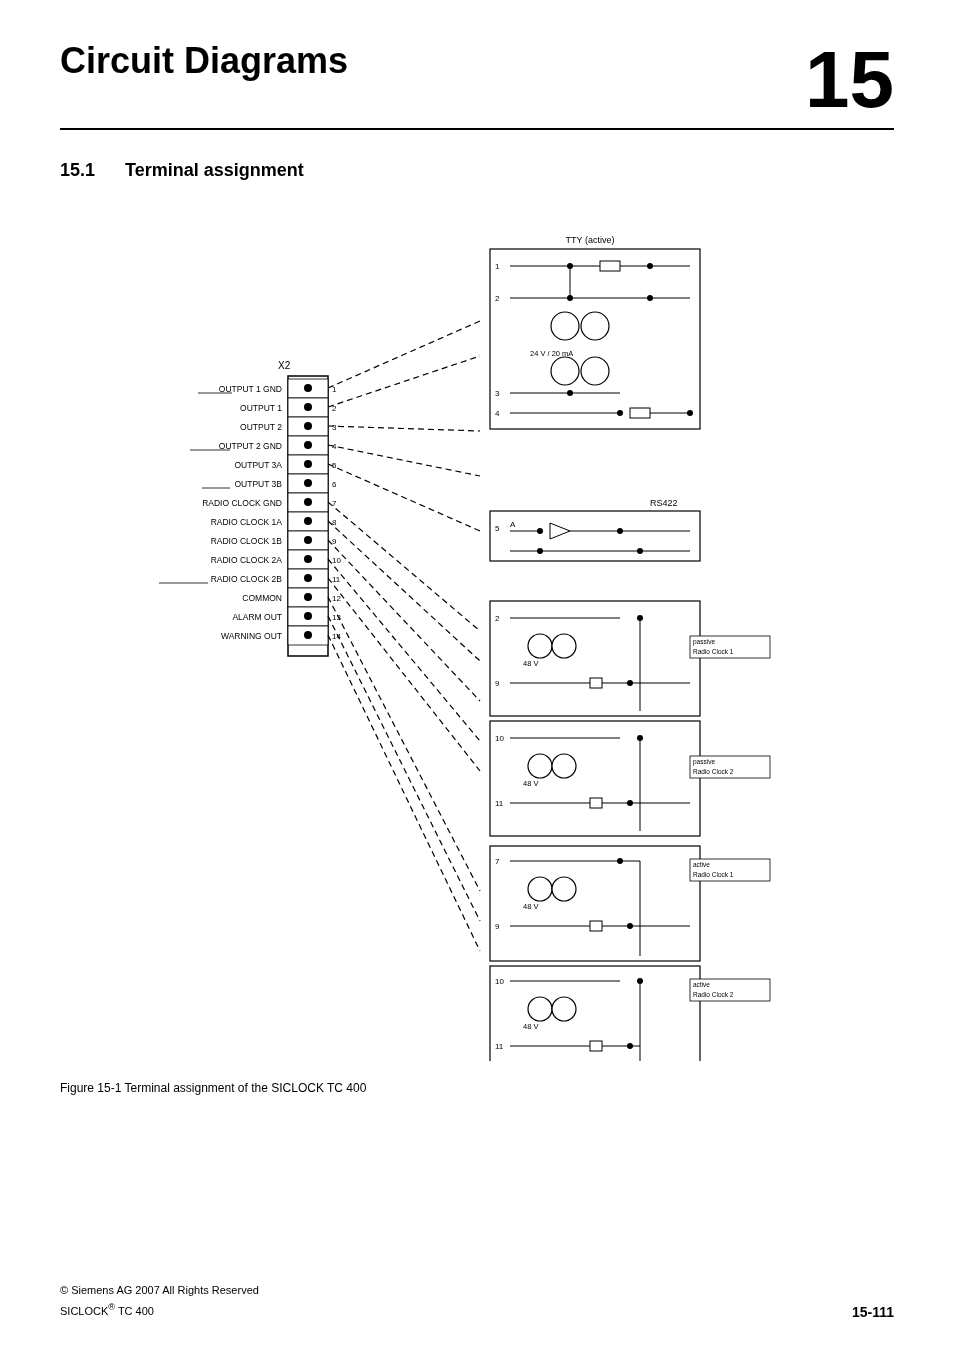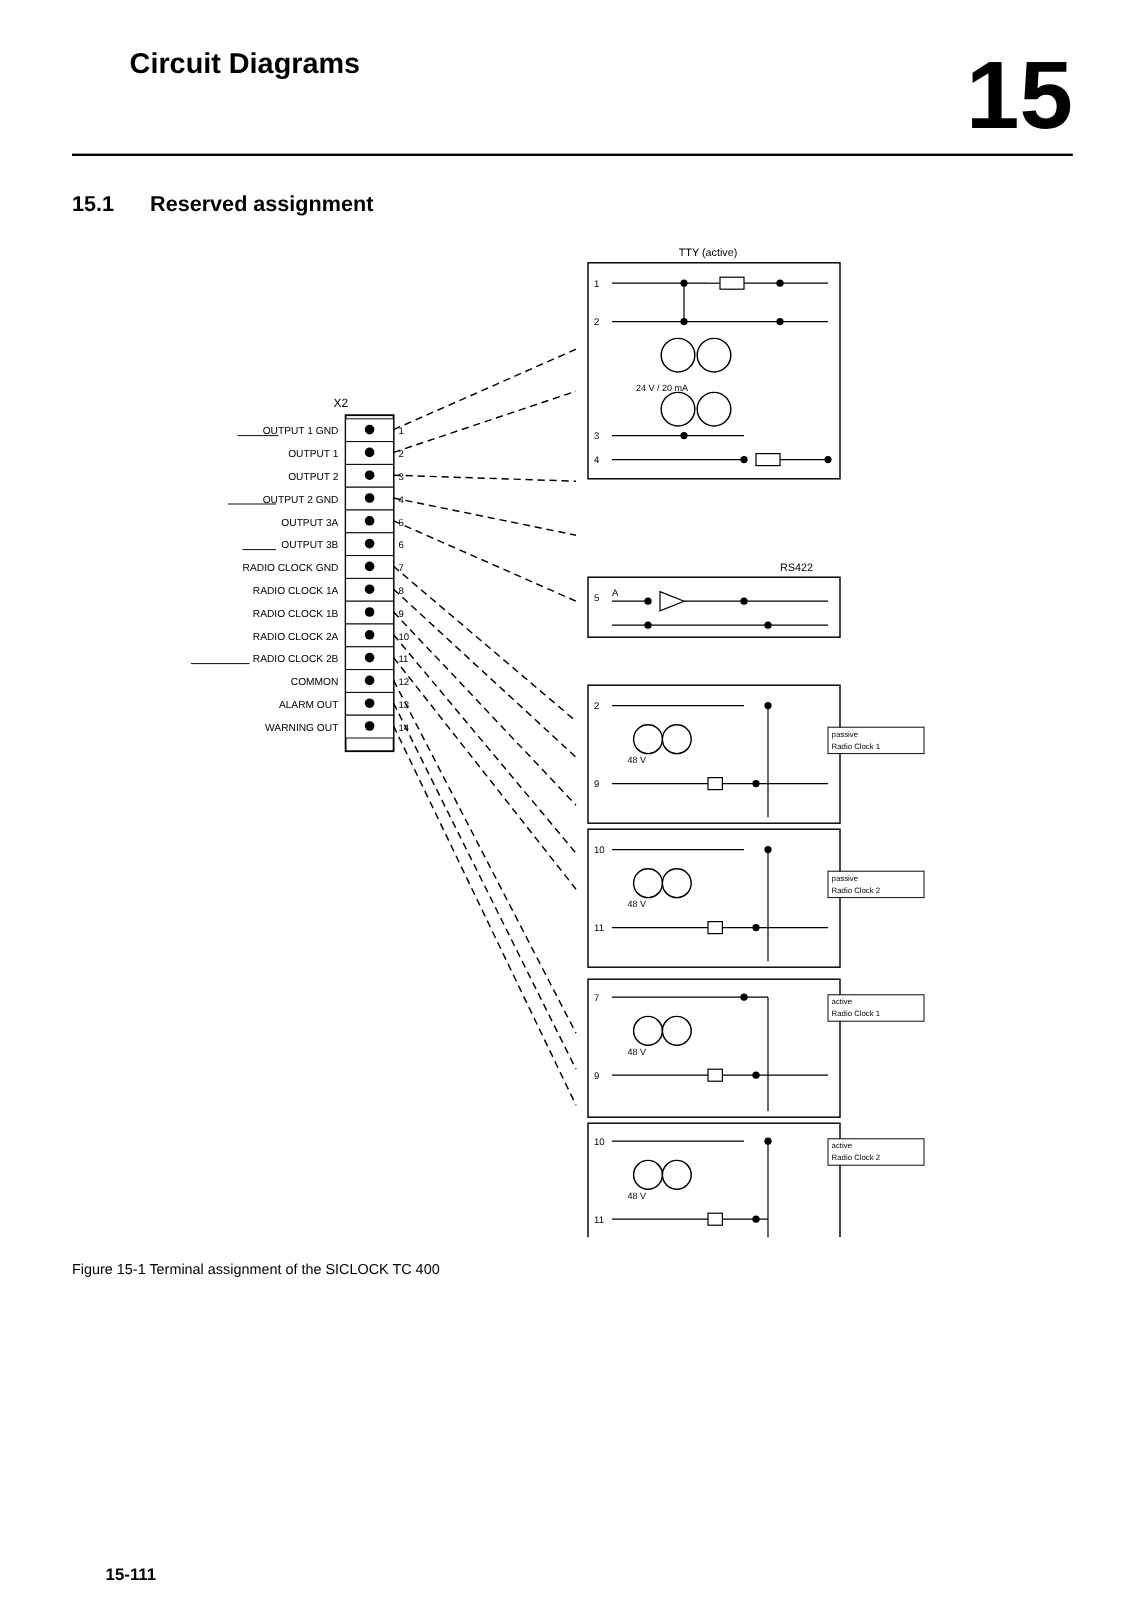--- a/index.html
+++ b/index.html
@@ -20,23 +20,22 @@
     }
     .chapter-header {
       display: flex;
       justify-content: space-between;
       align-items: flex-start;
       border-bottom: 2px solid #000;
       padding-bottom: 8px;
       margin-bottom: 30px;
     }
     .chapter-title {
-      font-size: 24px;
+      font-size: 36px;
       font-weight: bold;
-      margin-left: 48px;
     }
     .chapter-number {
       font-size: 80px;
       font-weight: bold;
       line-height: 1;
     }
     .section-number {
       margin-right: 30px;
     }
     .diagram-area {
@@ -76,23 +75,23 @@
 </head>
 <body>
 
 <div class="page">
 
   <div class="chapter-header">
     <div class="chapter-title">Circuit Diagrams</div>
     <div class="chapter-number">15</div>
   </div>
 
-  <div style="display:flex; align-items:flex-end; ">
+  <div style="display:flex; align-items:flex-end; margin-bottom:30px;">
     <span class="section-number" style="font-size:18px; font-weight:bold;">15.1</span>
-    <span style="font-size:18px; font-weight:bold;">Reserved assignment</span>
+    <span style="font-size:18px; font-weight:bold;">Terminal assignment</span>
   </div>
 
   <div class="diagram-area">
     <svg viewBox="0 0 834 850" xmlns="http://www.w3.org/2000/svg">
 
       <text x="218" y="158" font-size="10" font-family="Arial">X2</text>
 
       <rect x="228" y="165" width="40" height="280" fill="white" stroke="#000" stroke-width="1.5"></rect>
 
       <rect x="228" y="168" width="40" height="19" fill="white" stroke="#000" stroke-width="0.8"></rect>
@@ -357,15 +356,21 @@
       <text x="435" y="930" font-size="8" font-family="Arial">14</text>
       <line x1="450" y1="927" x2="580" y2="927" stroke="#000" stroke-width="1"></line>
       <circle cx="560" cy="927" r="3" fill="black"></circle>
 
     </svg>
   </div>
 
   <div class="figure-caption">Figure 15-1 Terminal assignment of the SICLOCK TC 400</div>
 
   <div class="footer">
+    <div class="footer-left">
+      <div>© Siemens AG 2007 All Rights Reserved</div>
+      <div>
+        SICLOCK<sup>®</sup> TC 400
+      </div>
+    </div>
     <div class="footer-right">15-111</div>
   </div>
 </div>
 
 </body></html>

